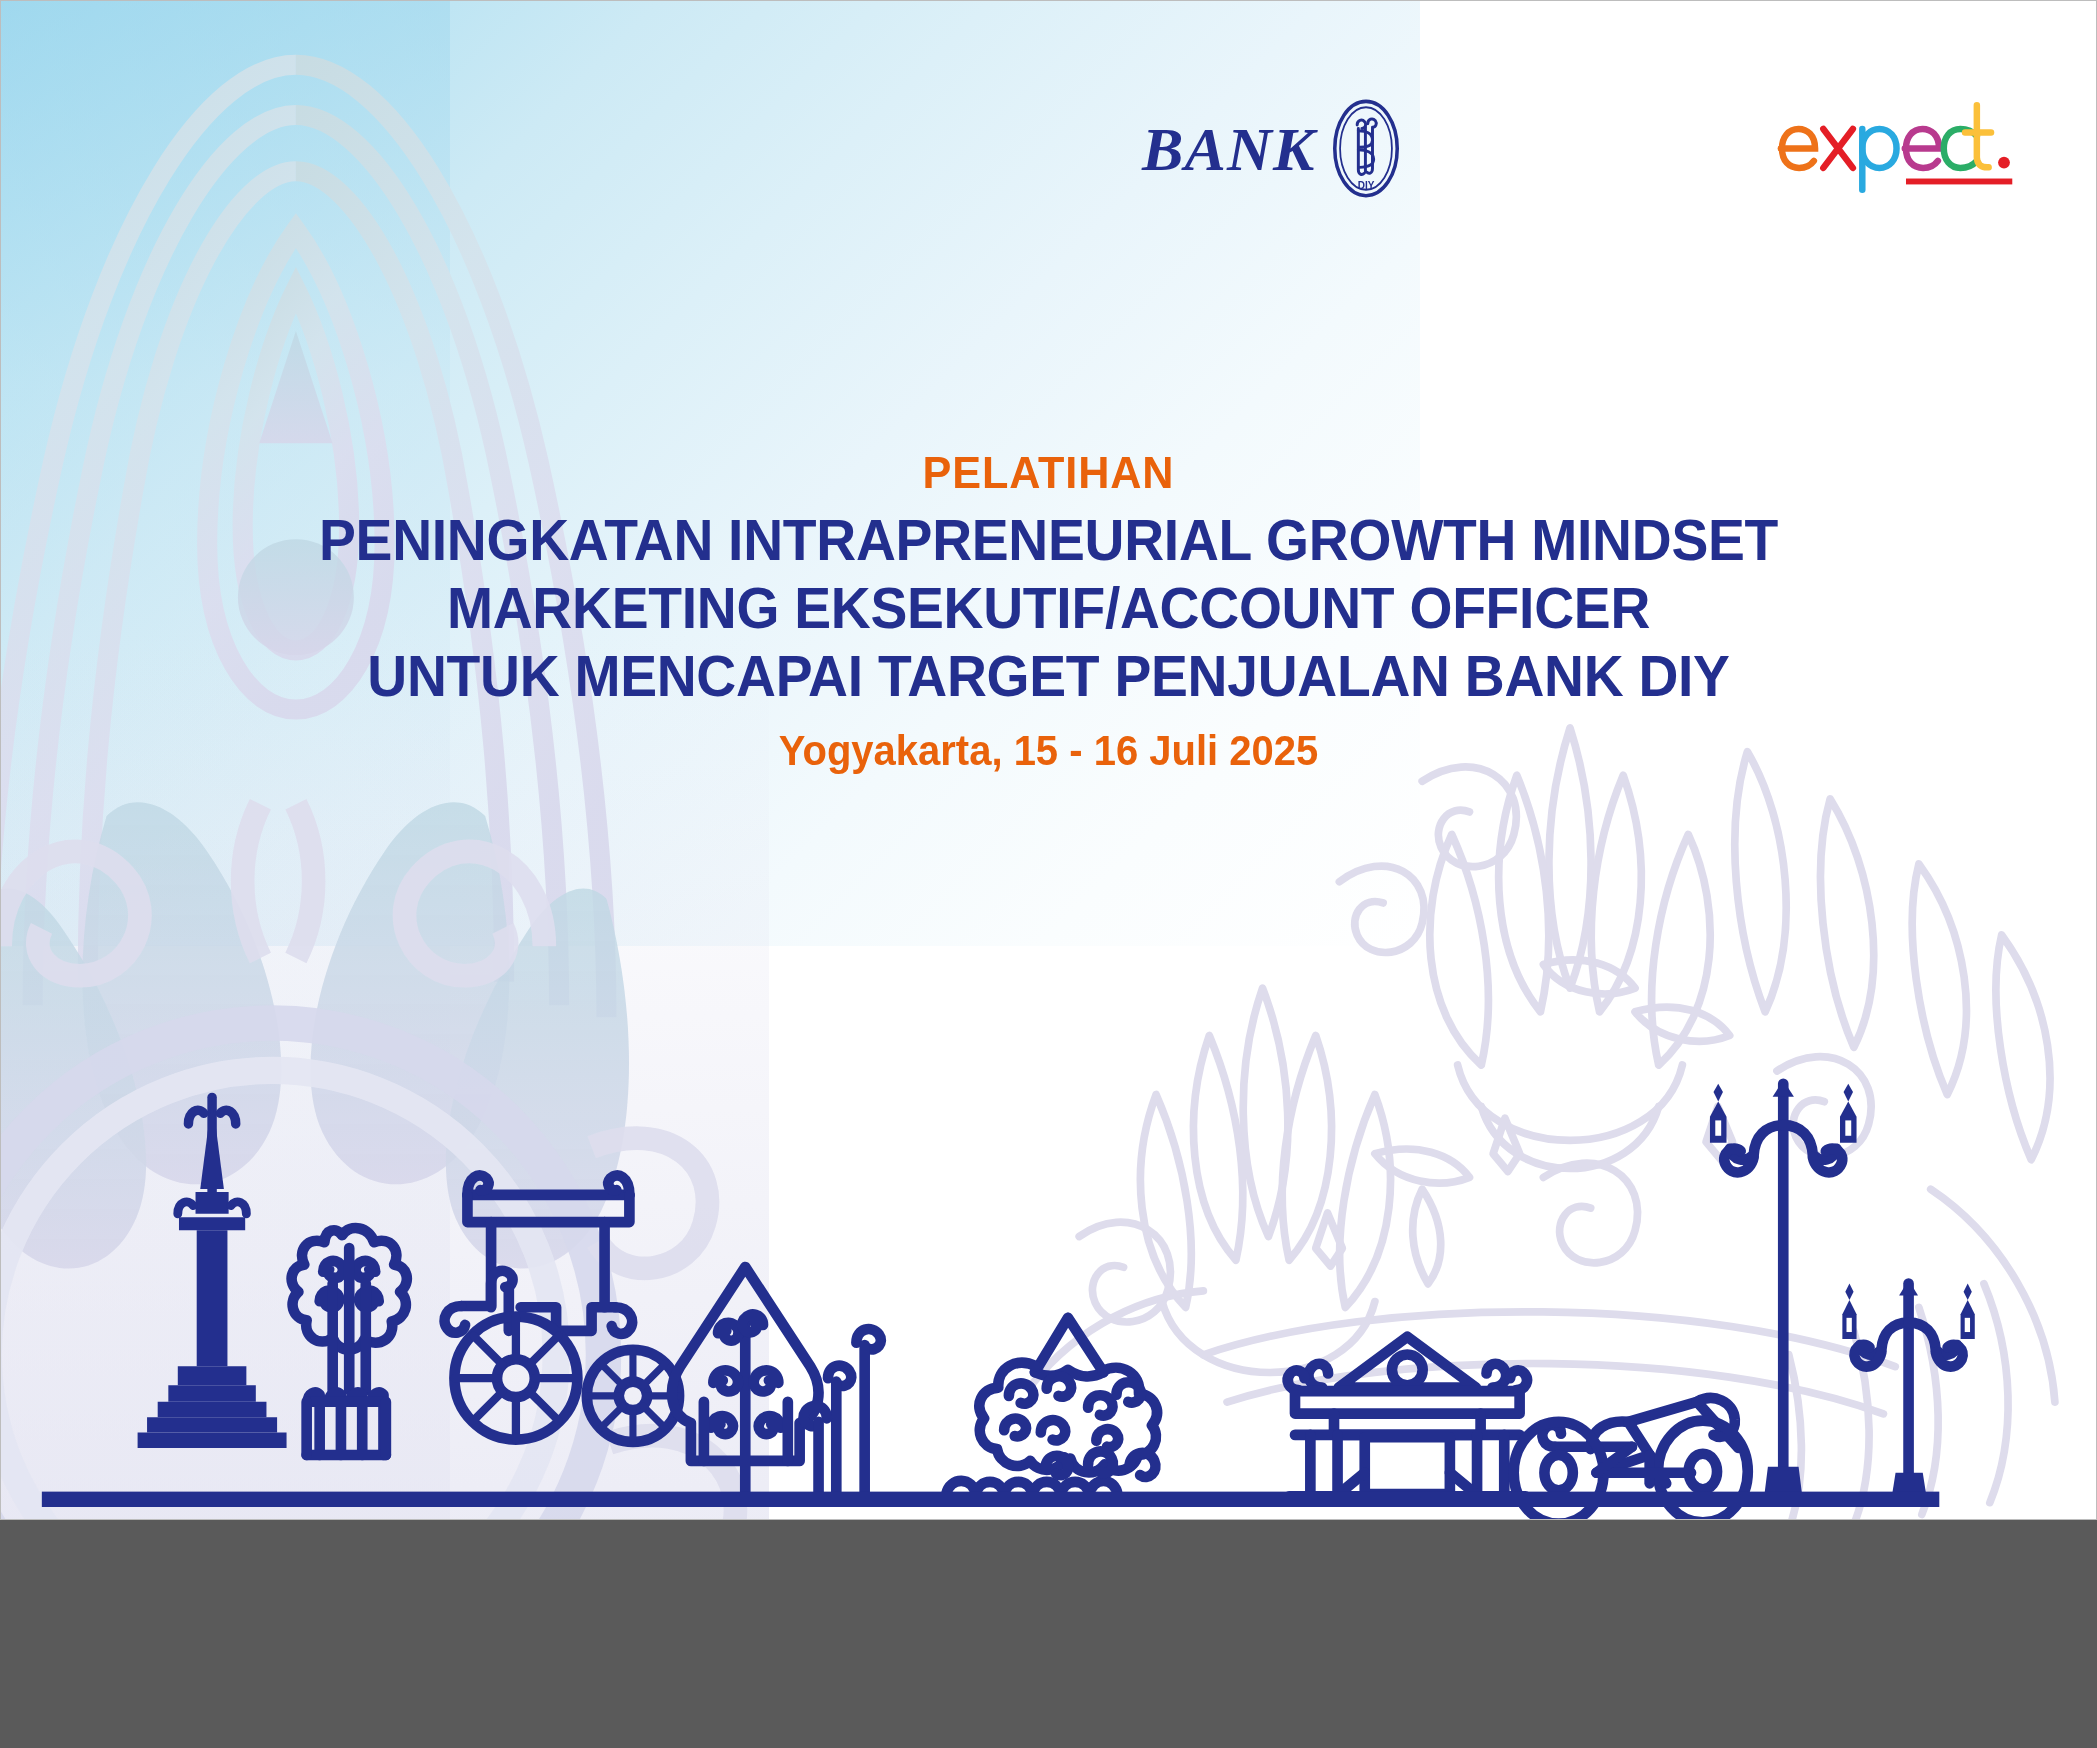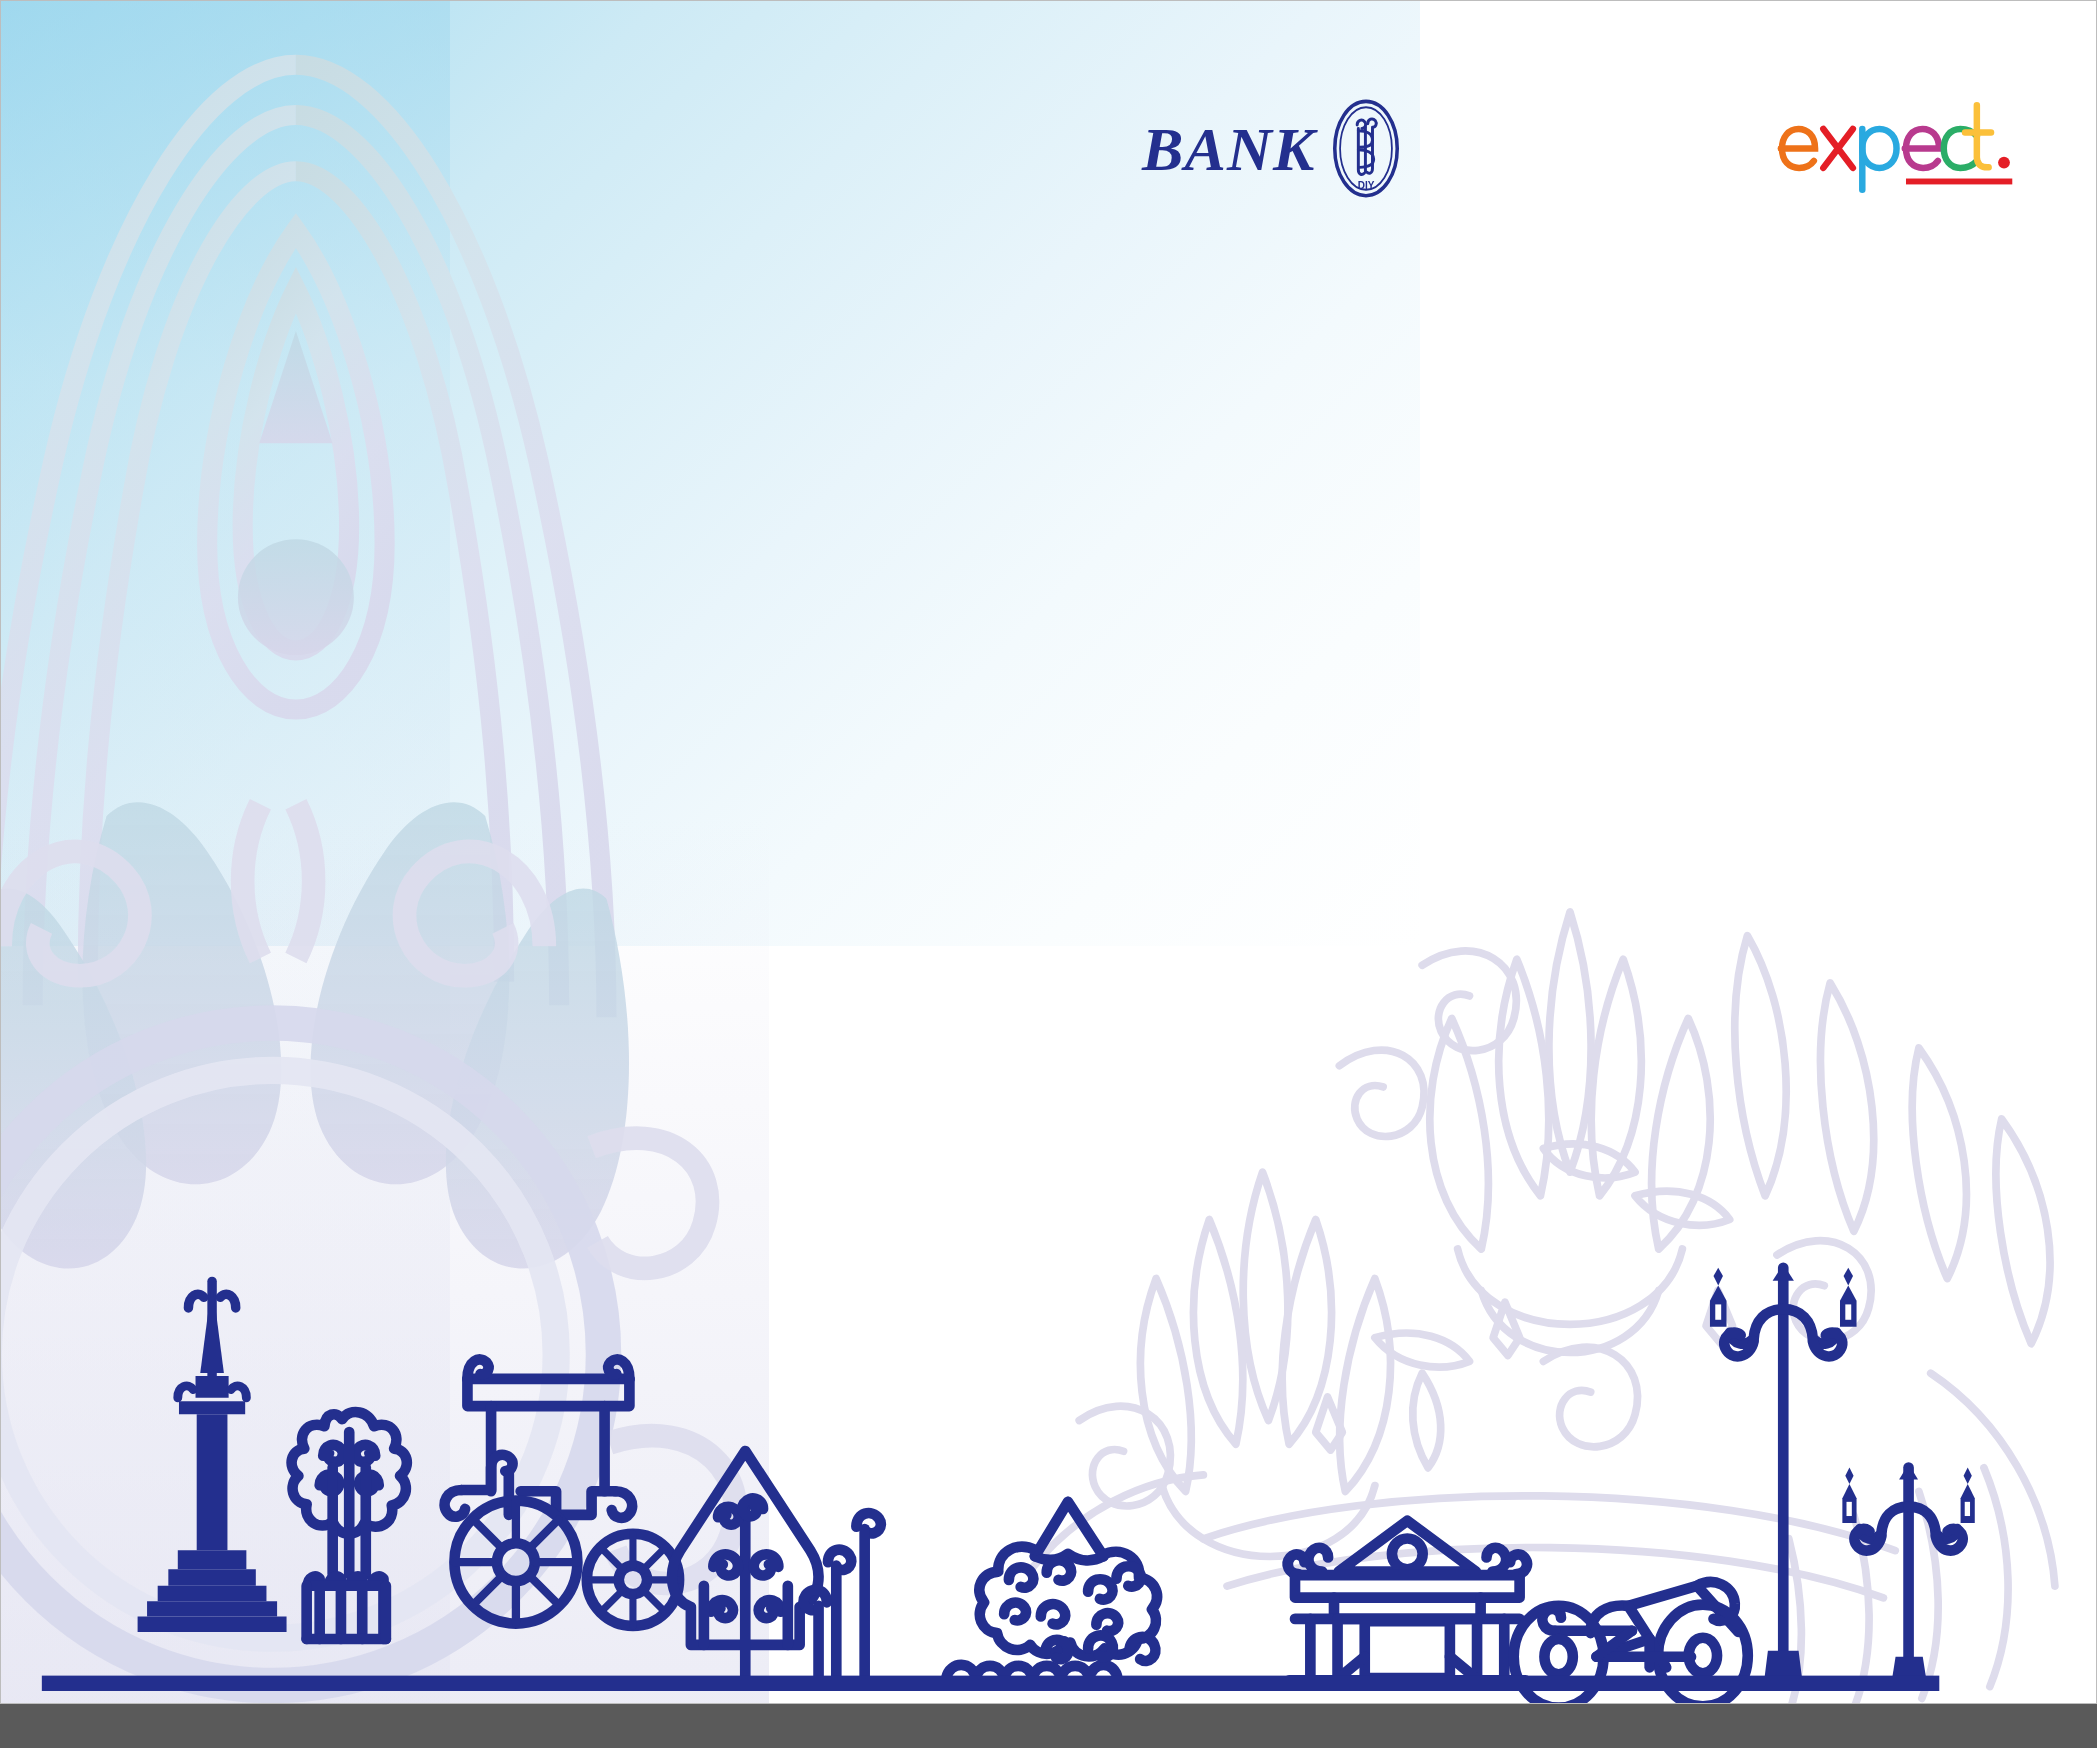--- a/index.html
+++ b/index.html
@@ -1,19 +1,19 @@
 <!DOCTYPE html>
 <html style="font-size:9.5px"><head>
 <meta charset="utf-8">
 <style>
   html,body{margin:0;padding:0;background:#5a5a5a;}
   *{box-sizing:border-box;}
   .stage{
     position:relative;
-    width:2097px;height:1704px;
+    width:2097px;height:1520px;
     overflow:hidden;
     background:#ffffff;
     font-family:"Liberation Sans", sans-serif;
   }
   
   .bg-base{
     position:absolute;inset:0;
     background:#ffffff;
   }
   .bg-grad{
@@ -265,20 +265,29 @@
           <path d="M332 68 L376 68" stroke="#FBC03A"></path>
         </g>
 
         <circle cx="398" cy="119" r="10" fill="#E41E26"></circle>
 
         <rect x="232" y="146" width="180" height="10" fill="#E41E26"></rect>
       </svg>
     </div>
   </div>
 
+  <div class="title-block">
+    <div class="t-pelatihan">PELATIHAN</div>
+    <div class="t-main">
+      <span class="l2">PENINGKATAN INTRAPRENEURIAL GROWTH MINDSET</span>
+      <span class="l2">MARKETING EKSEKUTIF/ACCOUNT OFFICER</span>
+      <span class="l2">UNTUK MENCAPAI TARGET PENJUALAN BANK DIY</span>
+    </div>
+    <div class="t-date">Yogyakarta, 15 - 16 Juli 2025</div>
+  </div>
 
   <svg class="skyline" viewBox="0 0 3546 900">
     <g fill="none" stroke="#232F8E" stroke-width="20" stroke-linecap="round" stroke-linejoin="round">
 
       <g>
         <path d="M358 185 L358 345" stroke-width="16"></path>
         <path d="M318 230 C318 210 334 200 344 212" stroke-width="16"></path>
         <path d="M398 230 C398 210 382 200 372 212" stroke-width="16"></path>
         <path d="M338 340 L358 186 L378 340 Z" fill="#232F8E" stroke="none"></path>
         <path d="M330 345 L386 345 L386 382 L330 382Z" fill="#232F8E" stroke="none"></path>

